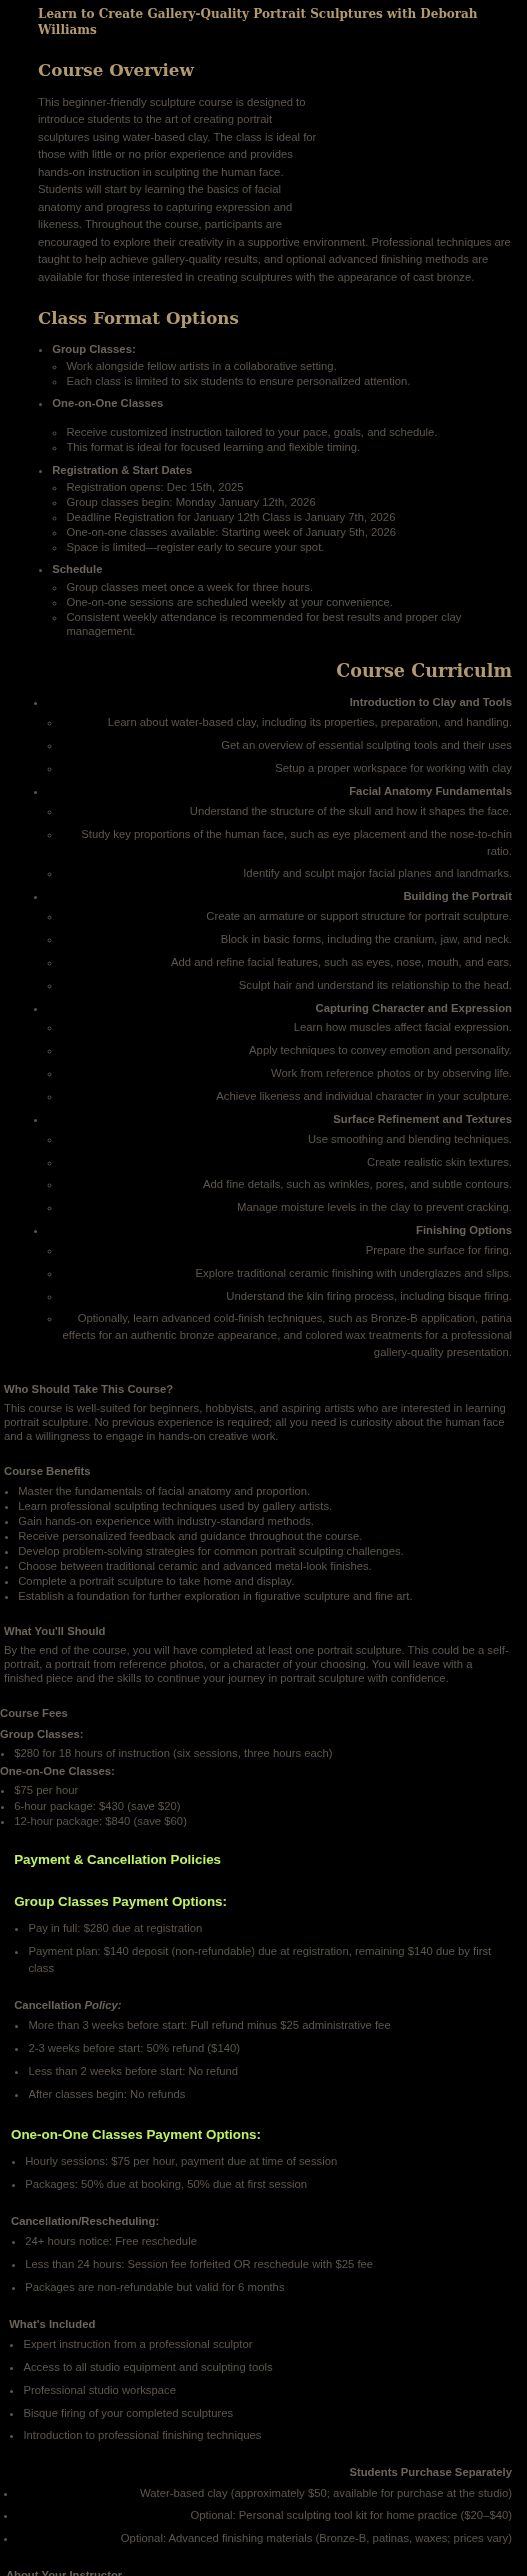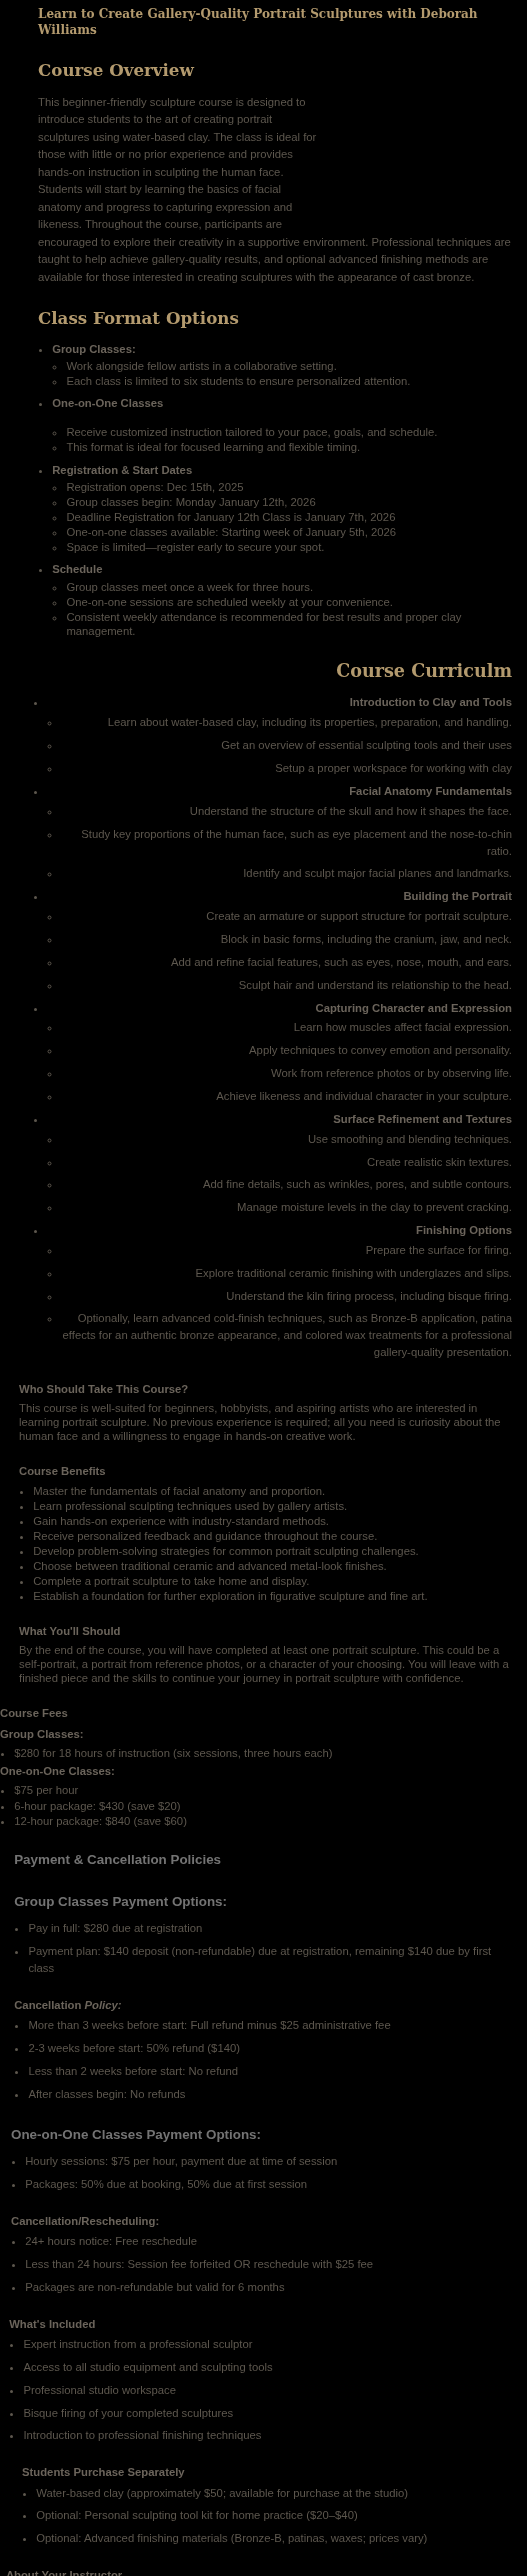--- a/index.html
+++ b/index.html
@@ -9,43 +9,43 @@
   section{display:block;}
   h1,h2{font-family:"DejaVu Serif","Liberation Serif",serif;color:#b39a6e;font-weight:bold;margin:0;}
   h1{font-size:12px;line-height:1.32;margin:0 0 15px 0;}
   h2{font-size:16.7px;margin:22px 0 13.4px 0;}
   h2.big{font-size:17.6px;}
   p{margin:0 0 11.7px 0;line-height:1.55;}
   p.tightp{line-height:1.24;margin:0 0 8.4px 0;}
   .b{font-weight:bold;color:#6b645b;}
   .bi{font-weight:bold;font-style:italic;color:#6b645b;}
   h3{font-size:11.3px;font-weight:bold;color:#6b645b;margin:20px 0 3.3px 0;line-height:1.5;}
-  h3.mid{font-size:13.4px;margin:22px 0 8.4px 0;color:#737373;}
+  h3.mid{font-size:13.4px;margin:22px 0 8.4px 0;color:#bef264;}
   h3.nogap{margin-top:3.3px;}
   ul{margin:0;padding:0 0 0 14.2px;}
   ul.top{list-style:disc outside;}
   ul.sub{list-style:circle outside;padding-left:14.2px;margin-top:3px;}
   ul.sub.gap{margin-top:14.2px;}
   li{line-height:1.5;}
   .tight li{line-height:1.26;margin:0 0 0.8px 0;}
   .roomy li{line-height:1.5;margin:0 0 5.9px 0;}
   ul.groups > li{margin:0 0 3.3px 0;}
   ul.groups.tight > li{margin:8.4px 0 3.3px 0;}
   ul.groups.tight > li:first-child{margin-top:0;}
   .group-label{font-weight:bold;color:#6b645b;}
   .spacer{float:right;width:191px;height:125px;}
   
   .in46{padding-left:38px;padding-right:15px;}
   .in40{padding-left:33px;padding-right:15px;text-align:right;}
-  .in23{padding-left:19px;padding-right:15px;}
+  .in23{padding-left:4px;padding-right:15px;}
   .in19{padding-right:15px;}
   .in17{padding-left:14.2px;padding-right:15px;}
   .in13{padding-left:11px;padding-right:15px;}
   .in11{padding-left:9.2px;padding-right:15px;}
-  .in9{padding-left:22px;padding-right:15px;}
+  .in9{padding-left:3px;padding-right:15px;text-align:right;}
   .in7{padding-left:5.9px;padding-right:15px;}
 </style>
 </head>
 <body>
 
 <div class="page">
 
   <section class="in46">
     <h1>Learn to Create Gallery-Quality Portrait Sculptures with Deborah Williams</h1>
     <h2>Course Overview</h2>

